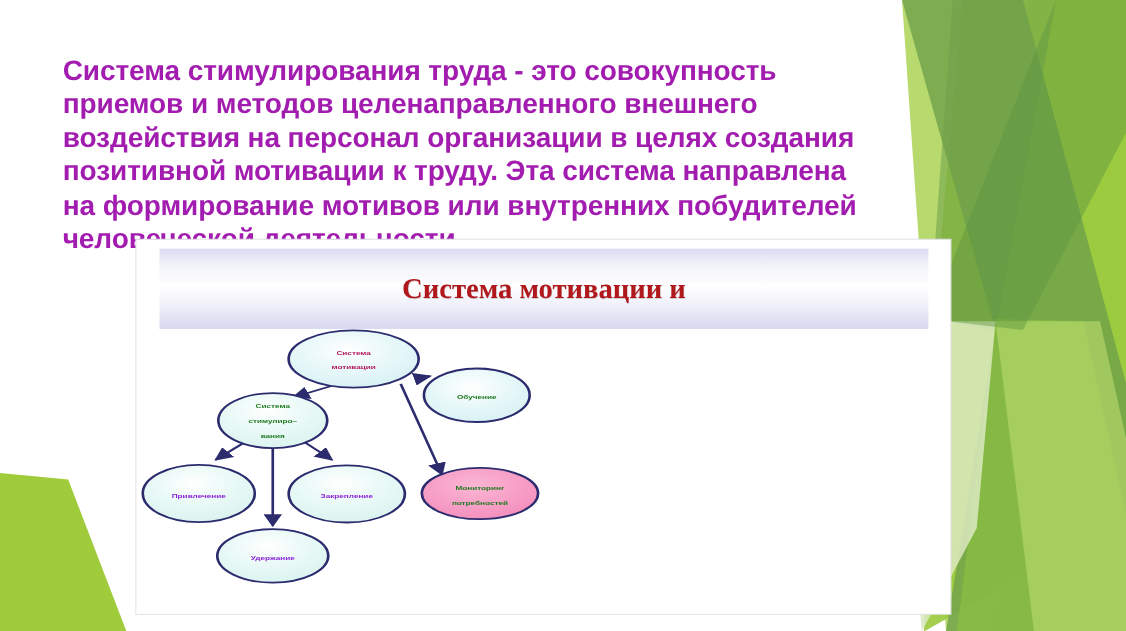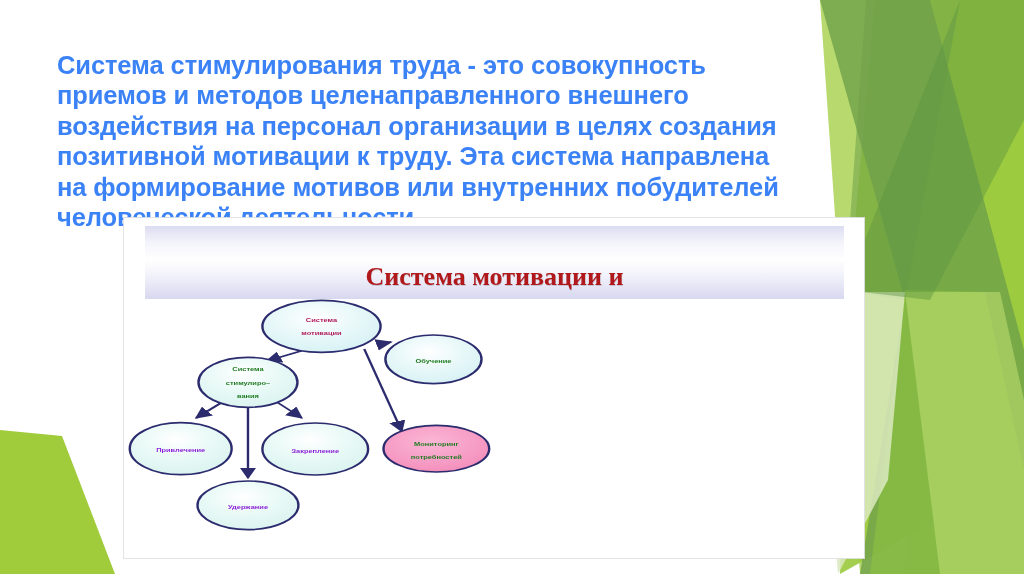--- a/index.html
+++ b/index.html
@@ -24,21 +24,21 @@
     height: 574px;
     pointer-events: none;
   }
 
   
   #headline {
     position: absolute;
     left: 57px;
     top: 24px;
     width: 730px;
-    color: #3b82f6;
+    color: #a21caf;
     font-size: 25.5px;
     line-height: 30.5px;
     font-weight: 700;
     letter-spacing: -0.1px;
     white-space: pre-line;
   }
 
   
   #picture-panel {
     position: absolute;
@@ -72,21 +72,20 @@
     flex-direction: column;
     align-items: center;
     justify-content: center;
     font-family: "Liberation Serif", serif;
     color: #b1181c;
     font-weight: 700;
     font-size: 26px;
     line-height: 31px;
     text-align: center;
     text-shadow: 0.5px 0.5px 0 rgba(0,0,0,0.15);
-    margin-top: 14px;
   }
   #diagram-svg {
     position: absolute;
     left: 0;
     top: 0;
     width: 740px;
     height: 340px;
   }
   .node-label {
     font-family: "Liberation Sans", sans-serif;

